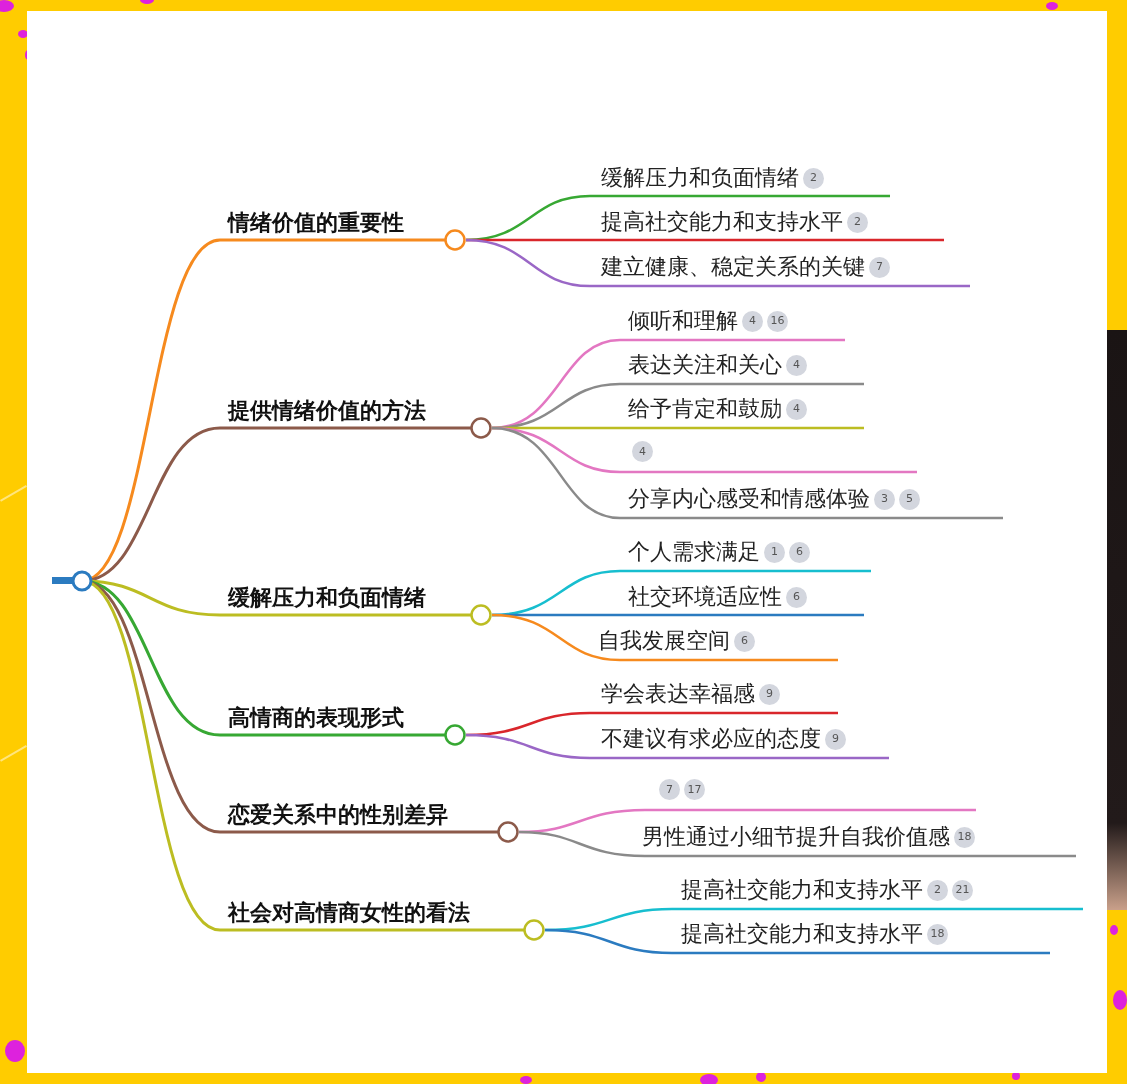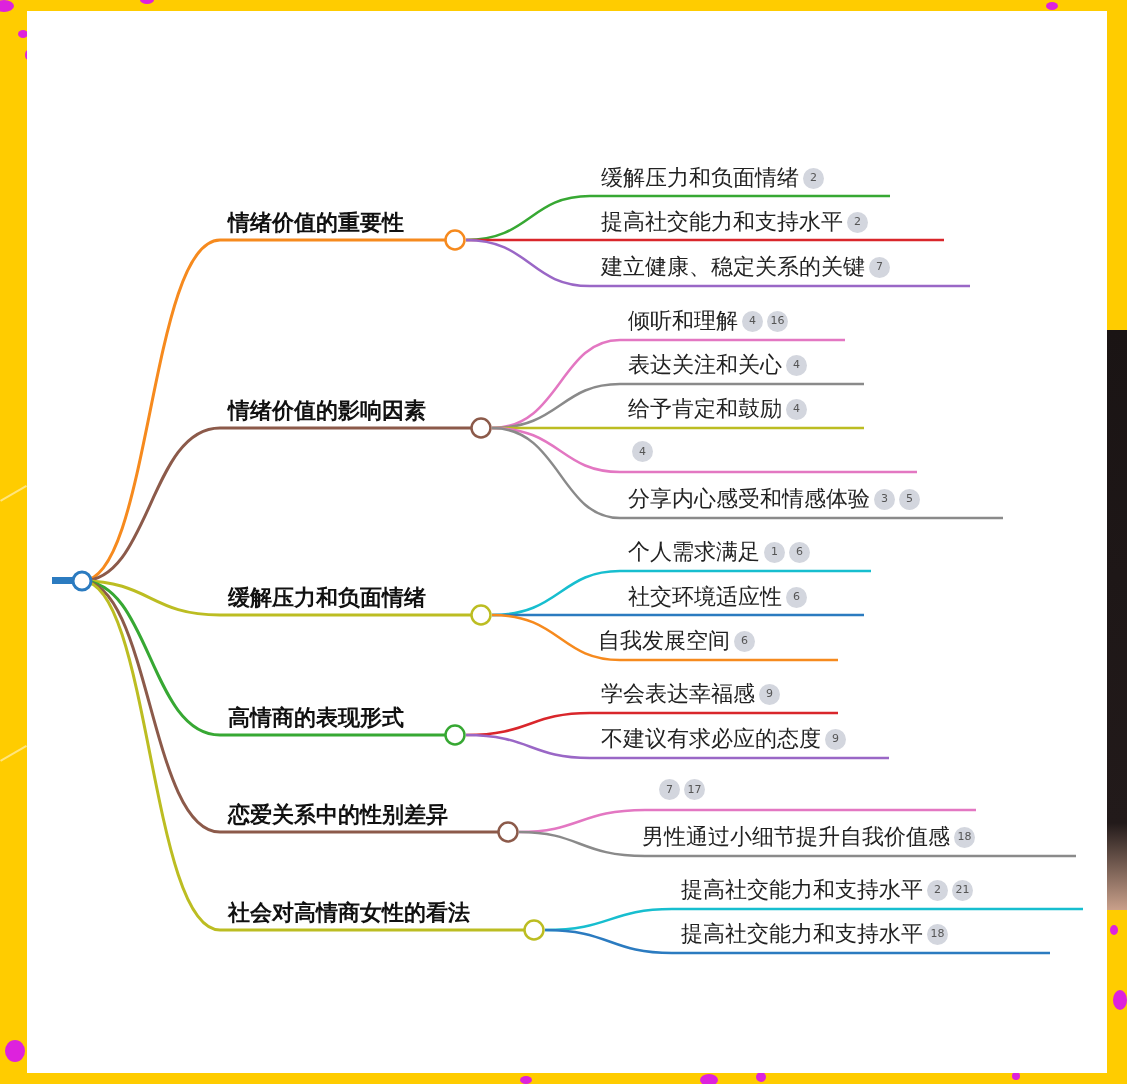--- a/index.html
+++ b/index.html
@@ -108,21 +108,21 @@
 </div>
 <div class="leaf" style="left:601px;top:209px">
   <span>提高社交能力和支持水平</span>
   <span class="badge">2</span>
 </div>
 <div class="leaf" style="left:601px;top:254px">
   <span>建立健康、稳定关系的关键</span>
   <span class="badge">7</span>
 </div>
 
-<div class="branch-label" style="left:228px;top:398px">情绪价值的影响因素</div>
+<div class="branch-label" style="left:228px;top:398px">提供情绪价值的方法</div>
 <div class="leaf" style="left:628px;top:308px">
   <span>倾听和理解</span>
   <span class="badge">4</span>
   <span class="badge">16</span>
 </div>
 <div class="leaf" style="left:628px;top:352px">
   <span>表达关注和关心</span>
   <span class="badge">4</span>
 </div>
 <div class="leaf" style="left:628px;top:396px">

